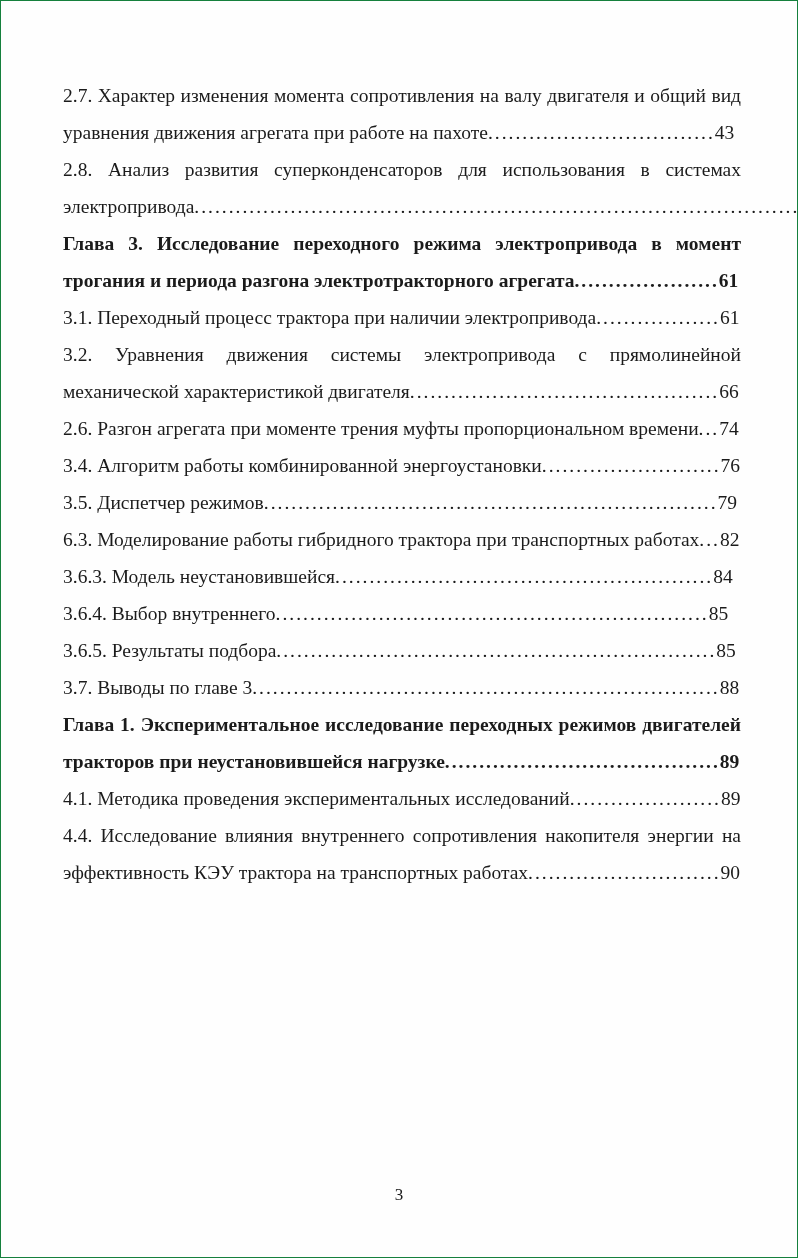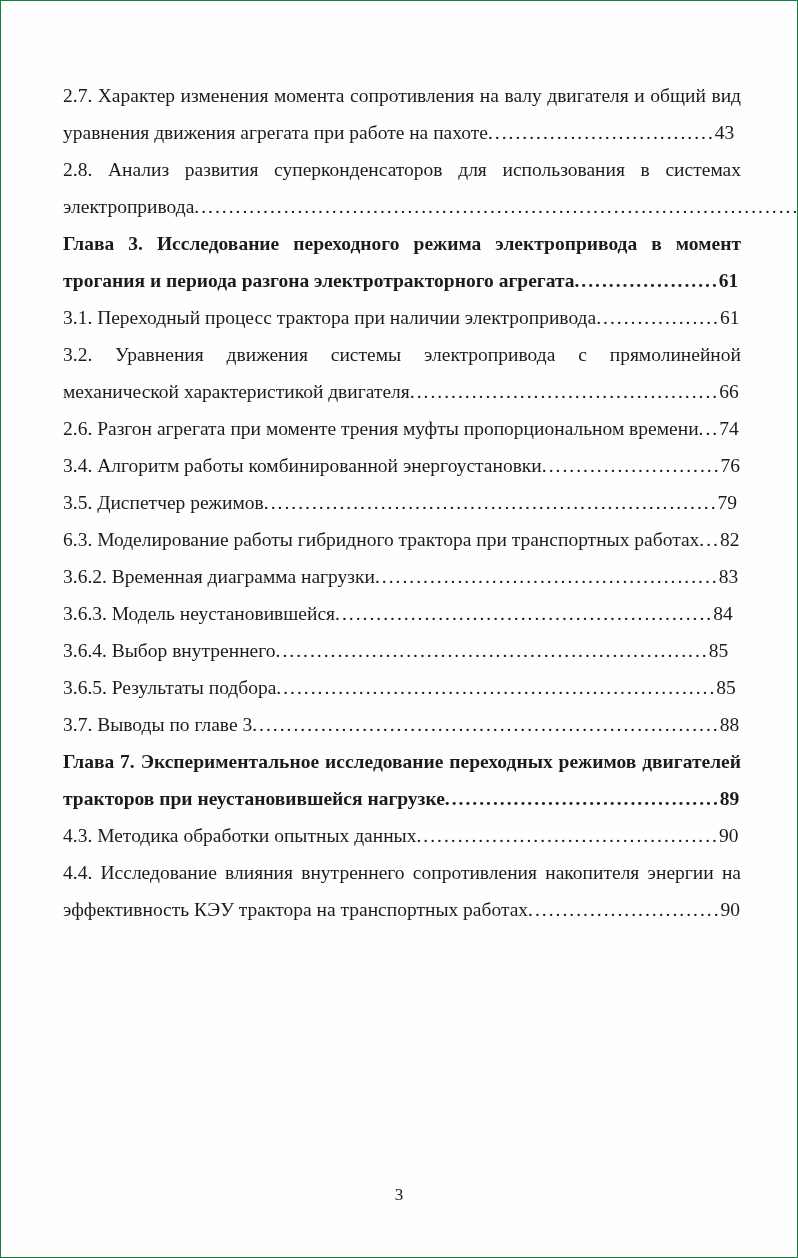--- a/index.html
+++ b/index.html
@@ -73,34 +73,33 @@
 
   <p class="toc-entry"><span class="entry-text">2.6. Разгон агрегата при моменте трения муфты пропорциональном времени</span><span class="dots">...</span><span class="entry-page">74</span></p>
 
   <p class="toc-entry"><span class="entry-text">3.4. Алгоритм работы комбинированной энергоустановки</span><span class="dots">..........................</span><span class="entry-page">76</span></p>
 
   <p class="toc-entry"><span class="entry-text">3.5. Диспетчер режимов</span><span class="dots">..................................................................</span><span class="entry-page">79</span></p>
 
   <p class="toc-entry"><span class="entry-text">6.3. Моделирование работы гибридного трактора при транспортных работах</span><span class="dots">...</span><span class="entry-page">82</span></p>
 
 
-  <p class="toc-entry"><span class="entry-text">3.6.2. Временная диаграмма нагрузки</span><span class="dots">..................................................</span><span class="entry-page">83</span></p>
 
   <p class="toc-entry"><span class="entry-text">3.6.3. Модель неустановившейся</span><span class="dots">.......................................................</span><span class="entry-page">84</span></p>
 
   <p class="toc-entry"><span class="entry-text">3.6.4. Выбор внутреннего</span><span class="dots">...............................................................</span><span class="entry-page">85</span></p>
 
   <p class="toc-entry"><span class="entry-text">3.6.5. Результаты подбора</span><span class="dots">................................................................</span><span class="entry-page">85</span></p>
 
   <p class="toc-entry"><span class="entry-text">3.7. Выводы по главе 3</span><span class="dots">....................................................................</span><span class="entry-page">88</span></p>
 
-  <p class="toc-entry chapter"><span class="entry-text">Глава 7. Экспериментальное исследование переходных режимов двигателей тракторов при неустановившейся нагрузке</span><span class="dots">........................................</span><span class="entry-page">89</span></p>
+  <p class="toc-entry chapter"><span class="entry-text">Глава 1. Экспериментальное исследование переходных режимов двигателей тракторов при неустановившейся нагрузке</span><span class="dots">........................................</span><span class="entry-page">89</span></p>
+
+  <p class="toc-entry"><span class="entry-text">4.1. Методика проведения экспериментальных исследований</span><span class="dots">......................</span><span class="entry-page">89</span></p>
 
 
-
-  <p class="toc-entry"><span class="entry-text">4.3. Методика обработки опытных данных</span><span class="dots">............................................</span><span class="entry-page">90</span></p>
 
   <p class="toc-entry"><span class="entry-text">4.4. Исследование влияния внутреннего сопротивления накопителя энергии на эффективность КЭУ трактора на транспортных работах</span><span class="dots">............................</span><span class="entry-page">90</span></p>
 </div>
   <div class="page-footer">
     <span>3</span>
   </div>
 </div>
 
 </body></html>

